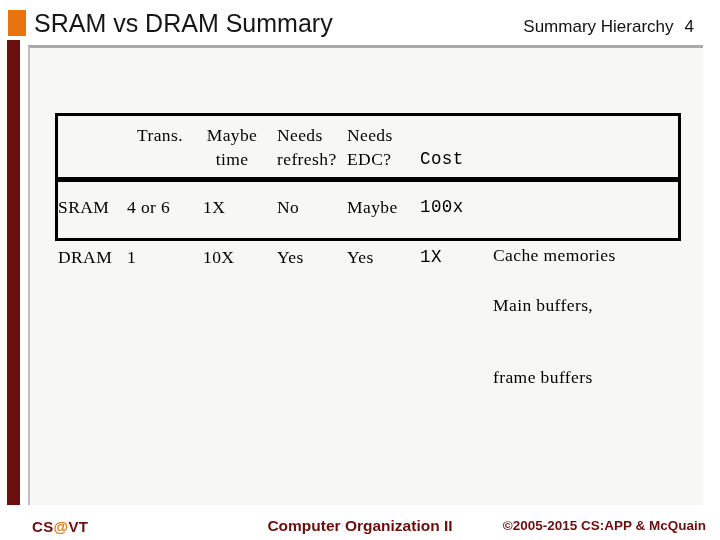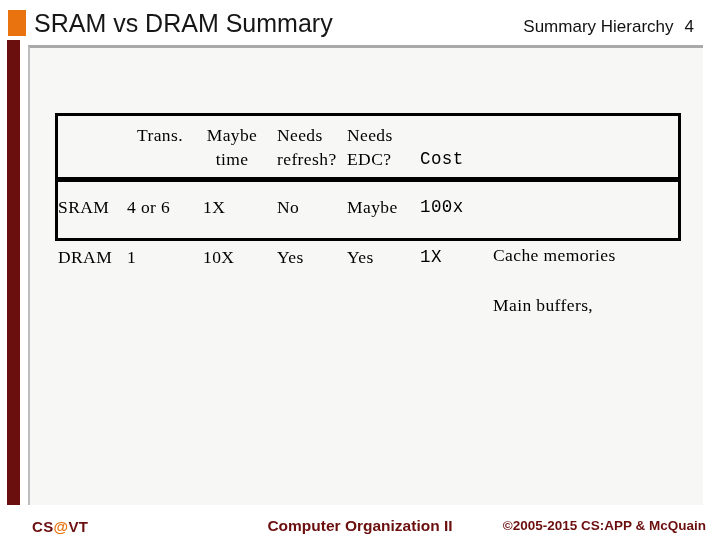--- a/index.html
+++ b/index.html
@@ -102,20 +102,21 @@
 
       <div class="brow serif r2">
         <div class="bc c1">DRAM</div>
         <div class="bc c2">1</div>
         <div class="bc c3">10X</div>
         <div class="bc c4">Yes</div>
         <div class="bc c5">Yes</div>
         <div class="bc c6">1X</div>
         <div class="bc c7">
           <div>Main buffers,</div>
+          <div>frame buffers</div>
         </div>
       </div>
 
     </div>
   </div>
 
   <div class="footer-left">
     <span class="m">CS</span><span class="o">@</span><span class="m">VT</span>
   </div>
   <div class="footer-center">Computer Organization II</div>

